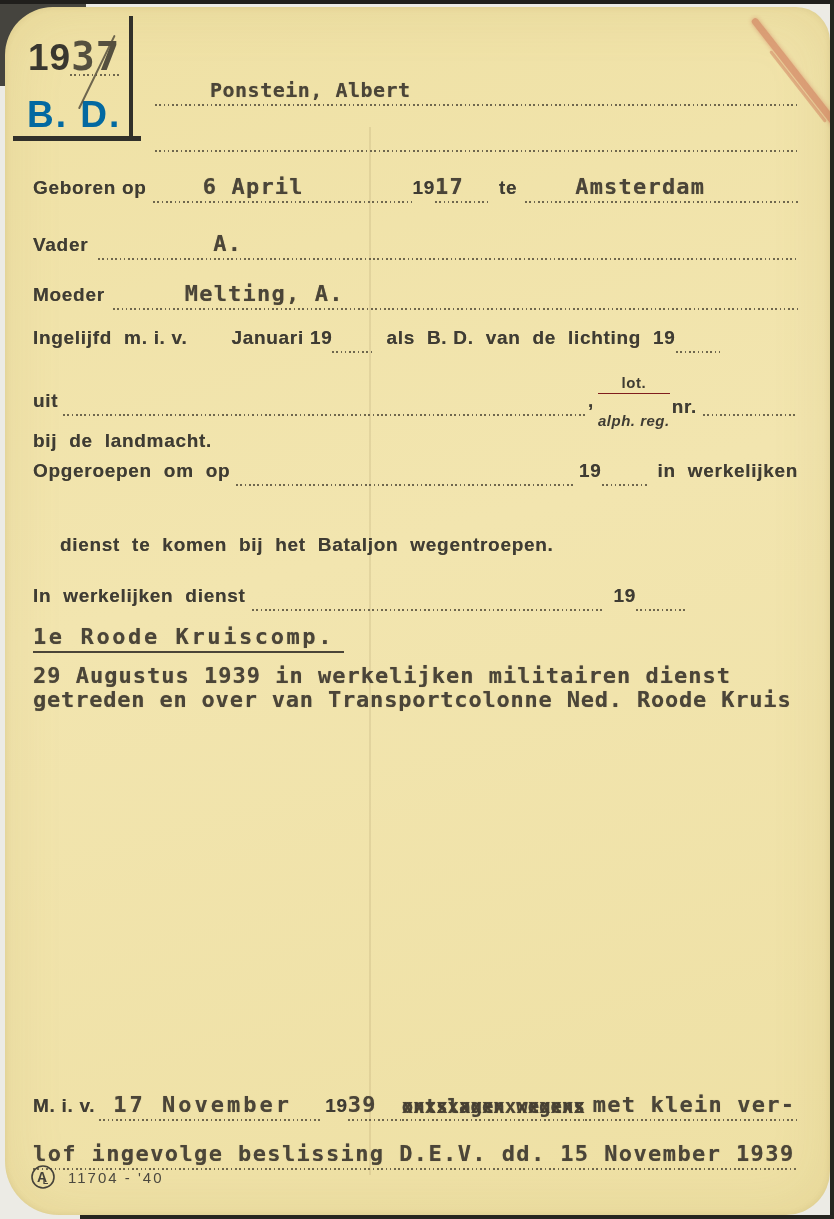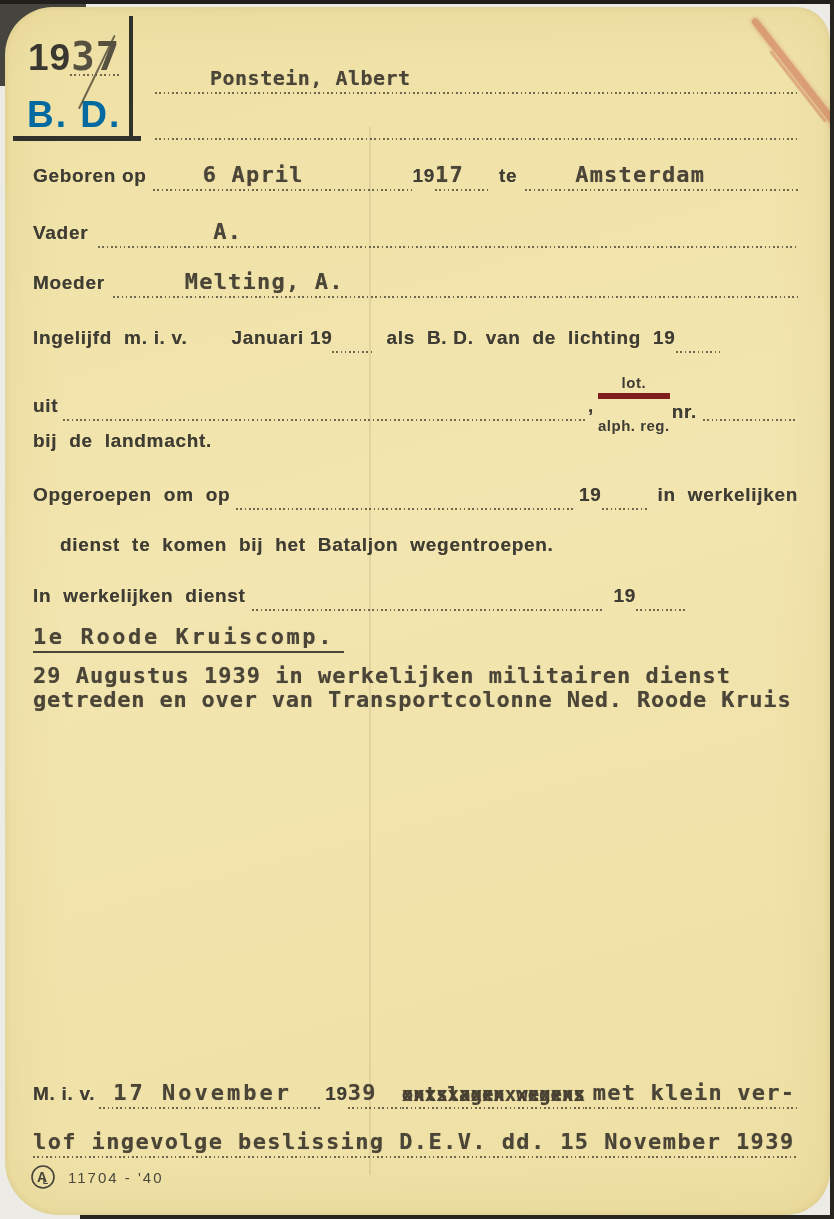--- a/index.html
+++ b/index.html
@@ -29,43 +29,43 @@
      letter-spacing:0.7px;white-space:pre;text-shadow:0 0 .4px rgba(63,60,51,.6);}
   .t{font-family:"DejaVu Sans Mono","Liberation Mono",monospace;font-weight:700;
      font-size:20px;color:#4b4538;white-space:pre;letter-spacing:0.5px;
      text-shadow:0 0 .7px rgba(75,69,56,.55);}
   .t2{font-size:22px;letter-spacing:1.2px;}
   .ls3{letter-spacing:3px;}
   
   .row{position:absolute;left:33px;right:36px;display:flex;align-items:flex-end;}
   .dl{background-image:repeating-linear-gradient(90deg,#6f674e 0 1.6px,transparent 1.6px 4.3px);
       background-position:left bottom;background-size:100% 2px;background-repeat:no-repeat;
-      padding-bottom:4px;}
+      padding-bottom:4px;margin-top:12px;}
   .fill{flex:1;}
   .cell{flex:0 0 auto;}
   .pb{padding-bottom:4px;}
   
   .hdr-year{position:absolute;left:28px;top:34px;font-size:37px;font-weight:700;color:#39372f;
             letter-spacing:1px;}
   .hdr-year .yr-typed{font-family:"DejaVu Sans Mono","Liberation Mono",monospace;
             font-size:39px;font-weight:700;color:#55503f;letter-spacing:1px;}
   .yr-dots{position:absolute;left:70px;top:74px;width:50px;height:2px;
       background-image:repeating-linear-gradient(90deg,#6f674e 0 1.6px,transparent 1.6px 4.3px);}
   .hdr-dept{position:absolute;left:27px;top:94px;font-size:37px;font-weight:700;color:#0369a1;
             letter-spacing:2px;}
   .rule-v{position:absolute;left:129px;top:16px;width:4px;height:123px;background:#31302a;}
   .rule-h{position:absolute;left:13px;top:136px;width:128px;height:5px;background:#31302a;}
   .slash{position:absolute;left:56px;top:71px;width:82px;height:2.4px;background:#57503e;
          opacity:.85;border-radius:2px;transform:rotate(-64deg);}
   
   .frac{display:flex;flex-direction:column;align-items:stretch;text-align:center;
         font-weight:700;font-size:15px;color:#3f3c33;letter-spacing:0.5px;
         margin:0 2px -13px 4px;}
-  .frac-top{border-bottom:6px solid #7f1d1d;padding:0 4px 2px;}
-  .frac-bot{padding-top:18px;}
+  .frac-top{border-bottom:1px solid #7f1d1d;padding:0 4px 2px;}
+  .frac-bot{padding-top:18px;font-style:italic;}
   .nr{transform:translateY(6px);}
   
   .tline1{border-bottom:2.5px solid #4b4538;padding:0 10px 2px 0;display:inline-block;
           letter-spacing:2.6px;}
   .tblock{line-height:24px;letter-spacing:1px;}
   
   .struck{position:relative;display:inline-block;font-size:19px;letter-spacing:0;}
   .struck .xover{position:absolute;left:0;top:0;color:rgba(70,62,48,.9);}
   
   .footer{position:absolute;left:30px;top:1164px;display:flex;align-items:center;gap:12px;}
@@ -138,21 +138,21 @@
         <span class="frac-bot">alph. reg.</span>
       </span>
       <span class="p pb nr">nr.</span>
       <span class="cell dl" style="width:95px;margin-left:6px;"></span>
     </div>
 
     <div class="row" style="top:430px;">
       <span class="p pb">bij  de  landmacht.</span>
     </div>
 
-    <div class="row" style="top:484px;">
+    <div class="row" style="top:460px;">
       <span class="p pb">Opgeroepen  om  op</span>
       <span class="fill dl" style="margin-left:6px;"></span>
       <span class="p pb" style="margin-left:6px;">19</span>
       <span class="cell dl" style="width:46px;"></span>
       <span class="p pb" style="margin-left:10px;">in  werkelijken</span>
     </div>
 
     <div class="row" style="top:534px;margin-left:27px;">
       <span class="p pb">dienst  te  komen  bij  het  Bataljon  wegentroepen.</span>
     </div>

